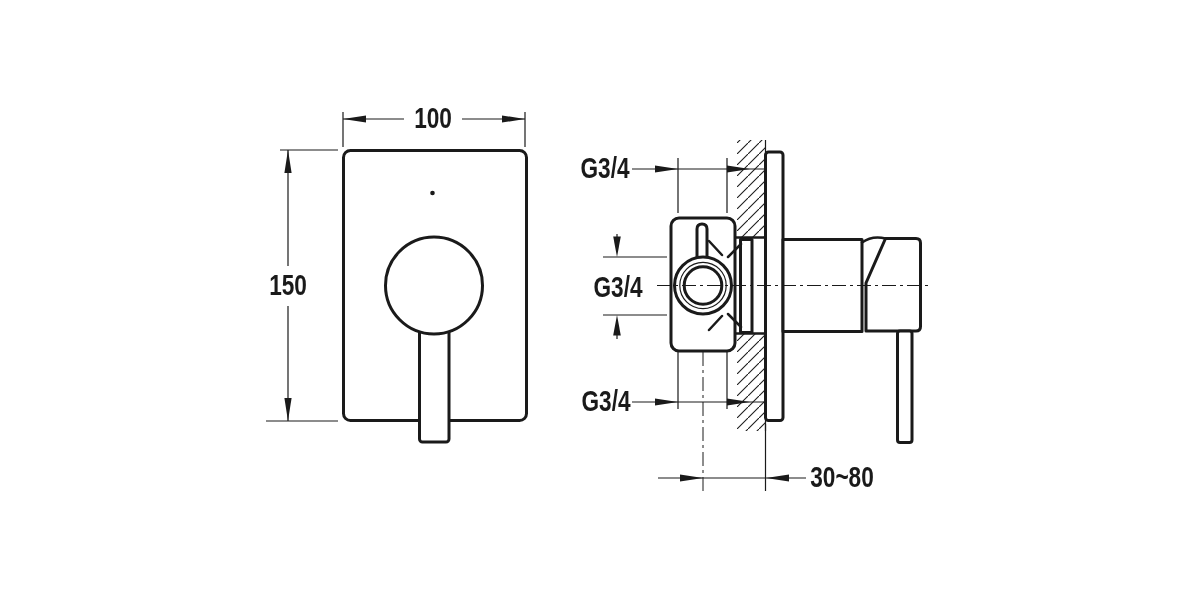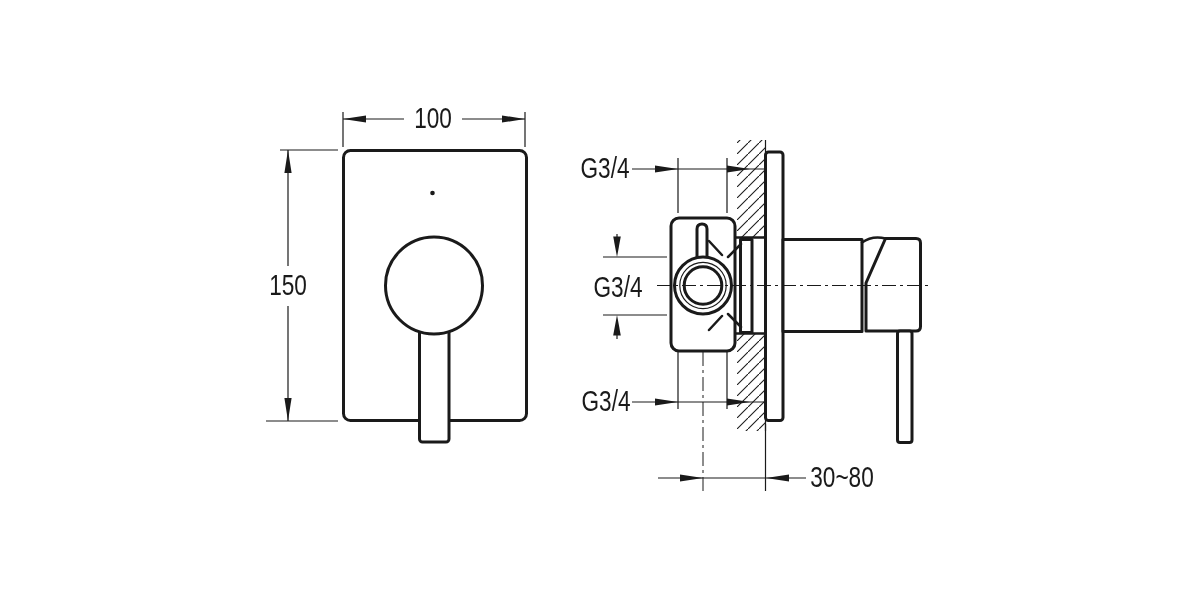--- a/index.html
+++ b/index.html
@@ -1,17 +1,17 @@
 <!DOCTYPE html>
 <html style="--line: #1a1a1a; --bg: #ffffff;"><head>
 <meta charset="utf-8">
 <style>
   :root { --line:#1a1a1a; --bg:#ffffff; }
   html,body { margin:0; padding:0; background:var(--bg); }
-  .canvas { position:relative; width:1200px; height:600px; background:var(--bg); overflow:hidden; }
+  .canvas { position:relative; width:1200px; height:600px; background:var(--bg); overflow:hidden;font-weight:bold; }
   svg { display:block; }
   .bold   { stroke:var(--line); stroke-width:3;   fill:none; stroke-linecap:round; stroke-linejoin:round; }
   .bold-f { stroke:var(--line); stroke-width:3;   fill:var(--bg); stroke-linejoin:round; }
   .med    { stroke:var(--line); stroke-width:2.5; fill:none; stroke-linecap:round; }
   .thin   { stroke:var(--line); stroke-width:1.2; fill:none; }
   .cl     { stroke:var(--line); stroke-width:1;   fill:none; stroke-dasharray:14 4 3 4; }
   .arrow  { fill:var(--line); stroke:none; }
   .dim-text { font-family:"Liberation Sans","DejaVu Sans",sans-serif; font-size:29px;
               fill:var(--line); text-anchor:middle; }
 </style>

